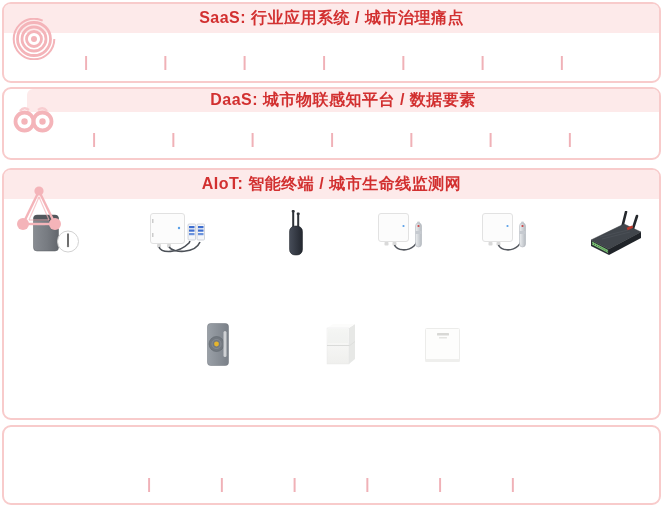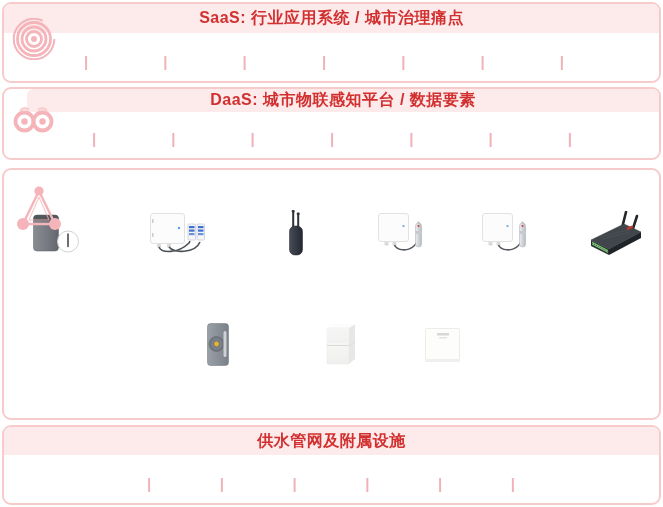--- a/index.html
+++ b/index.html
@@ -106,20 +106,23 @@
         <span class="sep">|</span>
         <span class="sep">|</span>
         <span class="sep">|</span>
         <span class="sep">|</span>
         <span class="sep">|</span>
         <span class="sep">|</span>
       </div>
   </section>
 
   <section class="band band-aiot">
+    <div class="band-header">
+      <span class="band-title">AIoT: 智能终端 / 城市生命线监测网</span>
+    </div>
     <svg class="corner-icon icon-aiot" width="48" height="54" viewBox="0 0 48 54">
       <line x1="24" y1="9" x2="8" y2="42" stroke="#f4b4b9" stroke-width="2.4"></line>
       <line x1="24" y1="9" x2="40" y2="42" stroke="#f4b4b9" stroke-width="2.4"></line>
       <line x1="8" y1="42" x2="40" y2="42" stroke="#f4b4b9" stroke-width="2.4"></line>
       <line x1="24" y1="15" x2="14" y2="38" stroke="#f4b4b9" stroke-width="1.2" opacity="0.7"></line>
       <line x1="24" y1="15" x2="34" y2="38" stroke="#f4b4b9" stroke-width="1.2" opacity="0.7"></line>
       <line x1="14" y1="38" x2="34" y2="38" stroke="#f4b4b9" stroke-width="1.2" opacity="0.7"></line>
       <circle cx="24" cy="9" r="4.6" fill="#f4b4b9"></circle>
       <circle cx="8" cy="42" r="6" fill="#f4b4b9"></circle>
       <circle cx="40" cy="42" r="6" fill="#f4b4b9"></circle>
@@ -283,23 +286,20 @@
       <svg width="36" height="36" viewBox="0 0 36 36">
         <rect x="0.5" y="0.5" width="34" height="33" rx="1" fill="#fdfdfc" stroke="#ececea"></rect>
         <rect x="0.5" y="31" width="34" height="3" fill="#efefed"></rect>
         <rect x="12" y="5" width="12" height="2.6" rx="0.5" fill="#d8d8d5"></rect>
         <rect x="14" y="9" width="8" height="1.4" rx="0.5" fill="#e4e4e1"></rect>
       </svg>
     </div>
   </section>
 
   <section class="band band-infra">
-    <div class="band-header">
-      <span class="band-title">供水管网及附属设施</span>
-    </div>
     <div class="sep-row sep-row-infra">
         <span class="sep">|</span>
         <span class="sep">|</span>
         <span class="sep">|</span>
         <span class="sep">|</span>
         <span class="sep">|</span>
         <span class="sep">|</span>
       </div>
   </section>
 

